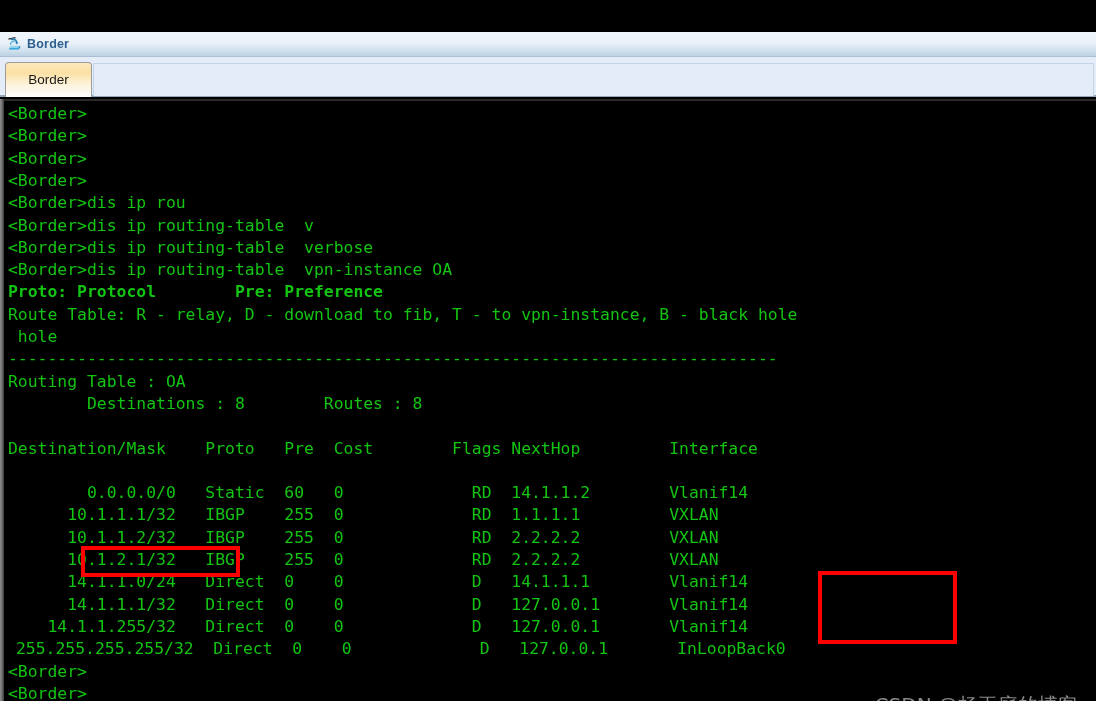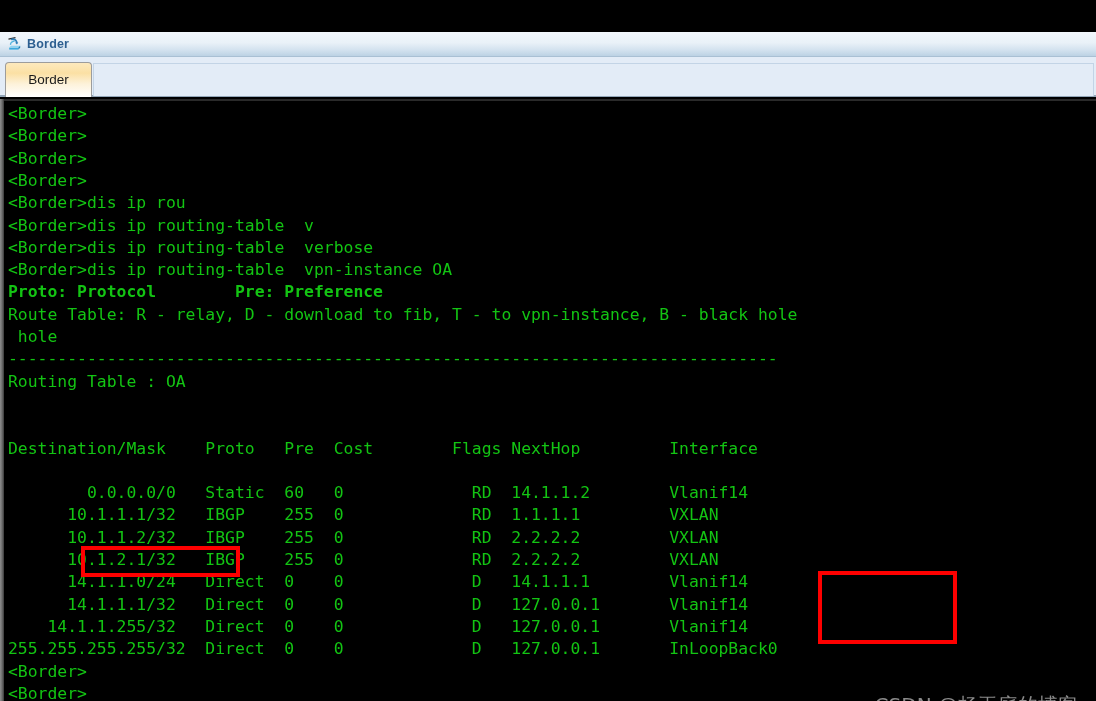--- a/index.html
+++ b/index.html
@@ -207,31 +207,32 @@
         <div class="line" style="top: 68.9px; left: 4px;">&lt;Border&gt;</div>
         <div class="line" style="top: 91.2px; left: 4px;">&lt;Border&gt;dis ip rou</div>
         <div class="line" style="top: 113.5px; left: 4px;">&lt;Border&gt;dis ip routing-table  v</div>
         <div class="line" style="top: 135.8px; left: 4px;">&lt;Border&gt;dis ip routing-table  verbose</div>
         <div class="line" style="top: 158.1px; left: 4px;">&lt;Border&gt;dis ip routing-table  vpn-instance OA</div>
         <div class="line" style="top: 180.4px; left: 4px; font-weight: bold;">Proto: Protocol        Pre: Preference</div>
         <div class="line" style="top: 202.7px; left: 4px;">Route Table: R - relay, D - download to fib, T - to vpn-instance, B - black hole</div>
         <div class="line" style="top: 225px; left: 4px;"> hole</div>
         <div class="line" style="top: 247.3px; left: 4px;">------------------------------------------------------------------------------</div>
         <div class="line" style="top: 269.6px; left: 4px;">Routing Table : OA</div>
+        <div class="line" style="top: 291.9px; left: 4px;">        Destinations : 8        Routes : 8</div>
         <div class="line" style="top: 314.2px; left: 4px;"></div>
         <div class="line" style="top: 336.5px; left: 4px;">Destination/Mask    Proto   Pre  Cost        Flags NextHop         Interface</div>
         <div class="line" style="top: 358.8px; left: 4px;"></div>
         <div class="line" style="top: 381.1px; left: 4px;">        0.0.0.0/0   Static  60   0             RD  14.1.1.2        Vlanif14</div>
         <div class="line" style="top: 403.4px; left: 4px;">      10.1.1.1/32   IBGP    255  0             RD  1.1.1.1         VXLAN</div>
         <div class="line" style="top: 425.7px; left: 4px;">      10.1.1.2/32   IBGP    255  0             RD  2.2.2.2         VXLAN</div>
         <div class="line" style="top: 448px; left: 4px;">      10.1.2.1/32   IBGP    255  0             RD  2.2.2.2         VXLAN</div>
         <div class="line" style="top: 470.3px; left: 4px;">      14.1.1.0/24   Direct  0    0             D   14.1.1.1        Vlanif14</div>
         <div class="line" style="top: 492.6px; left: 4px;">      14.1.1.1/32   Direct  0    0             D   127.0.0.1       Vlanif14</div>
         <div class="line" style="top: 514.9px; left: 4px;">    14.1.1.255/32   Direct  0    0             D   127.0.0.1       Vlanif14</div>
-        <div class="line" style="top: 537.2px; left: 4px;">255.255.255.255/32  Direct  0    0             D   127.0.0.1       InLoopBack0</div>
+        <div class="line" style="top: 537.2px; left: 12px;">255.255.255.255/32  Direct  0    0             D   127.0.0.1       InLoopBack0</div>
         <div class="line" style="top: 559.5px; left: 4px;">&lt;Border&gt;</div>
         <div class="line" style="top: 581.8px; left: 4px;">&lt;Border&gt;</div>
         <div class="line" style="top: 604.1px; left: 4px;">&lt;Border&gt;</div>
       </div>
 
     <div class="redbox" id="redbox-default-route"></div>
     <div class="redbox" id="redbox-vxlan-interfaces"></div>
 
     <div class="watermark">CSDN @杨玉庭的博客</div>
   </div>

